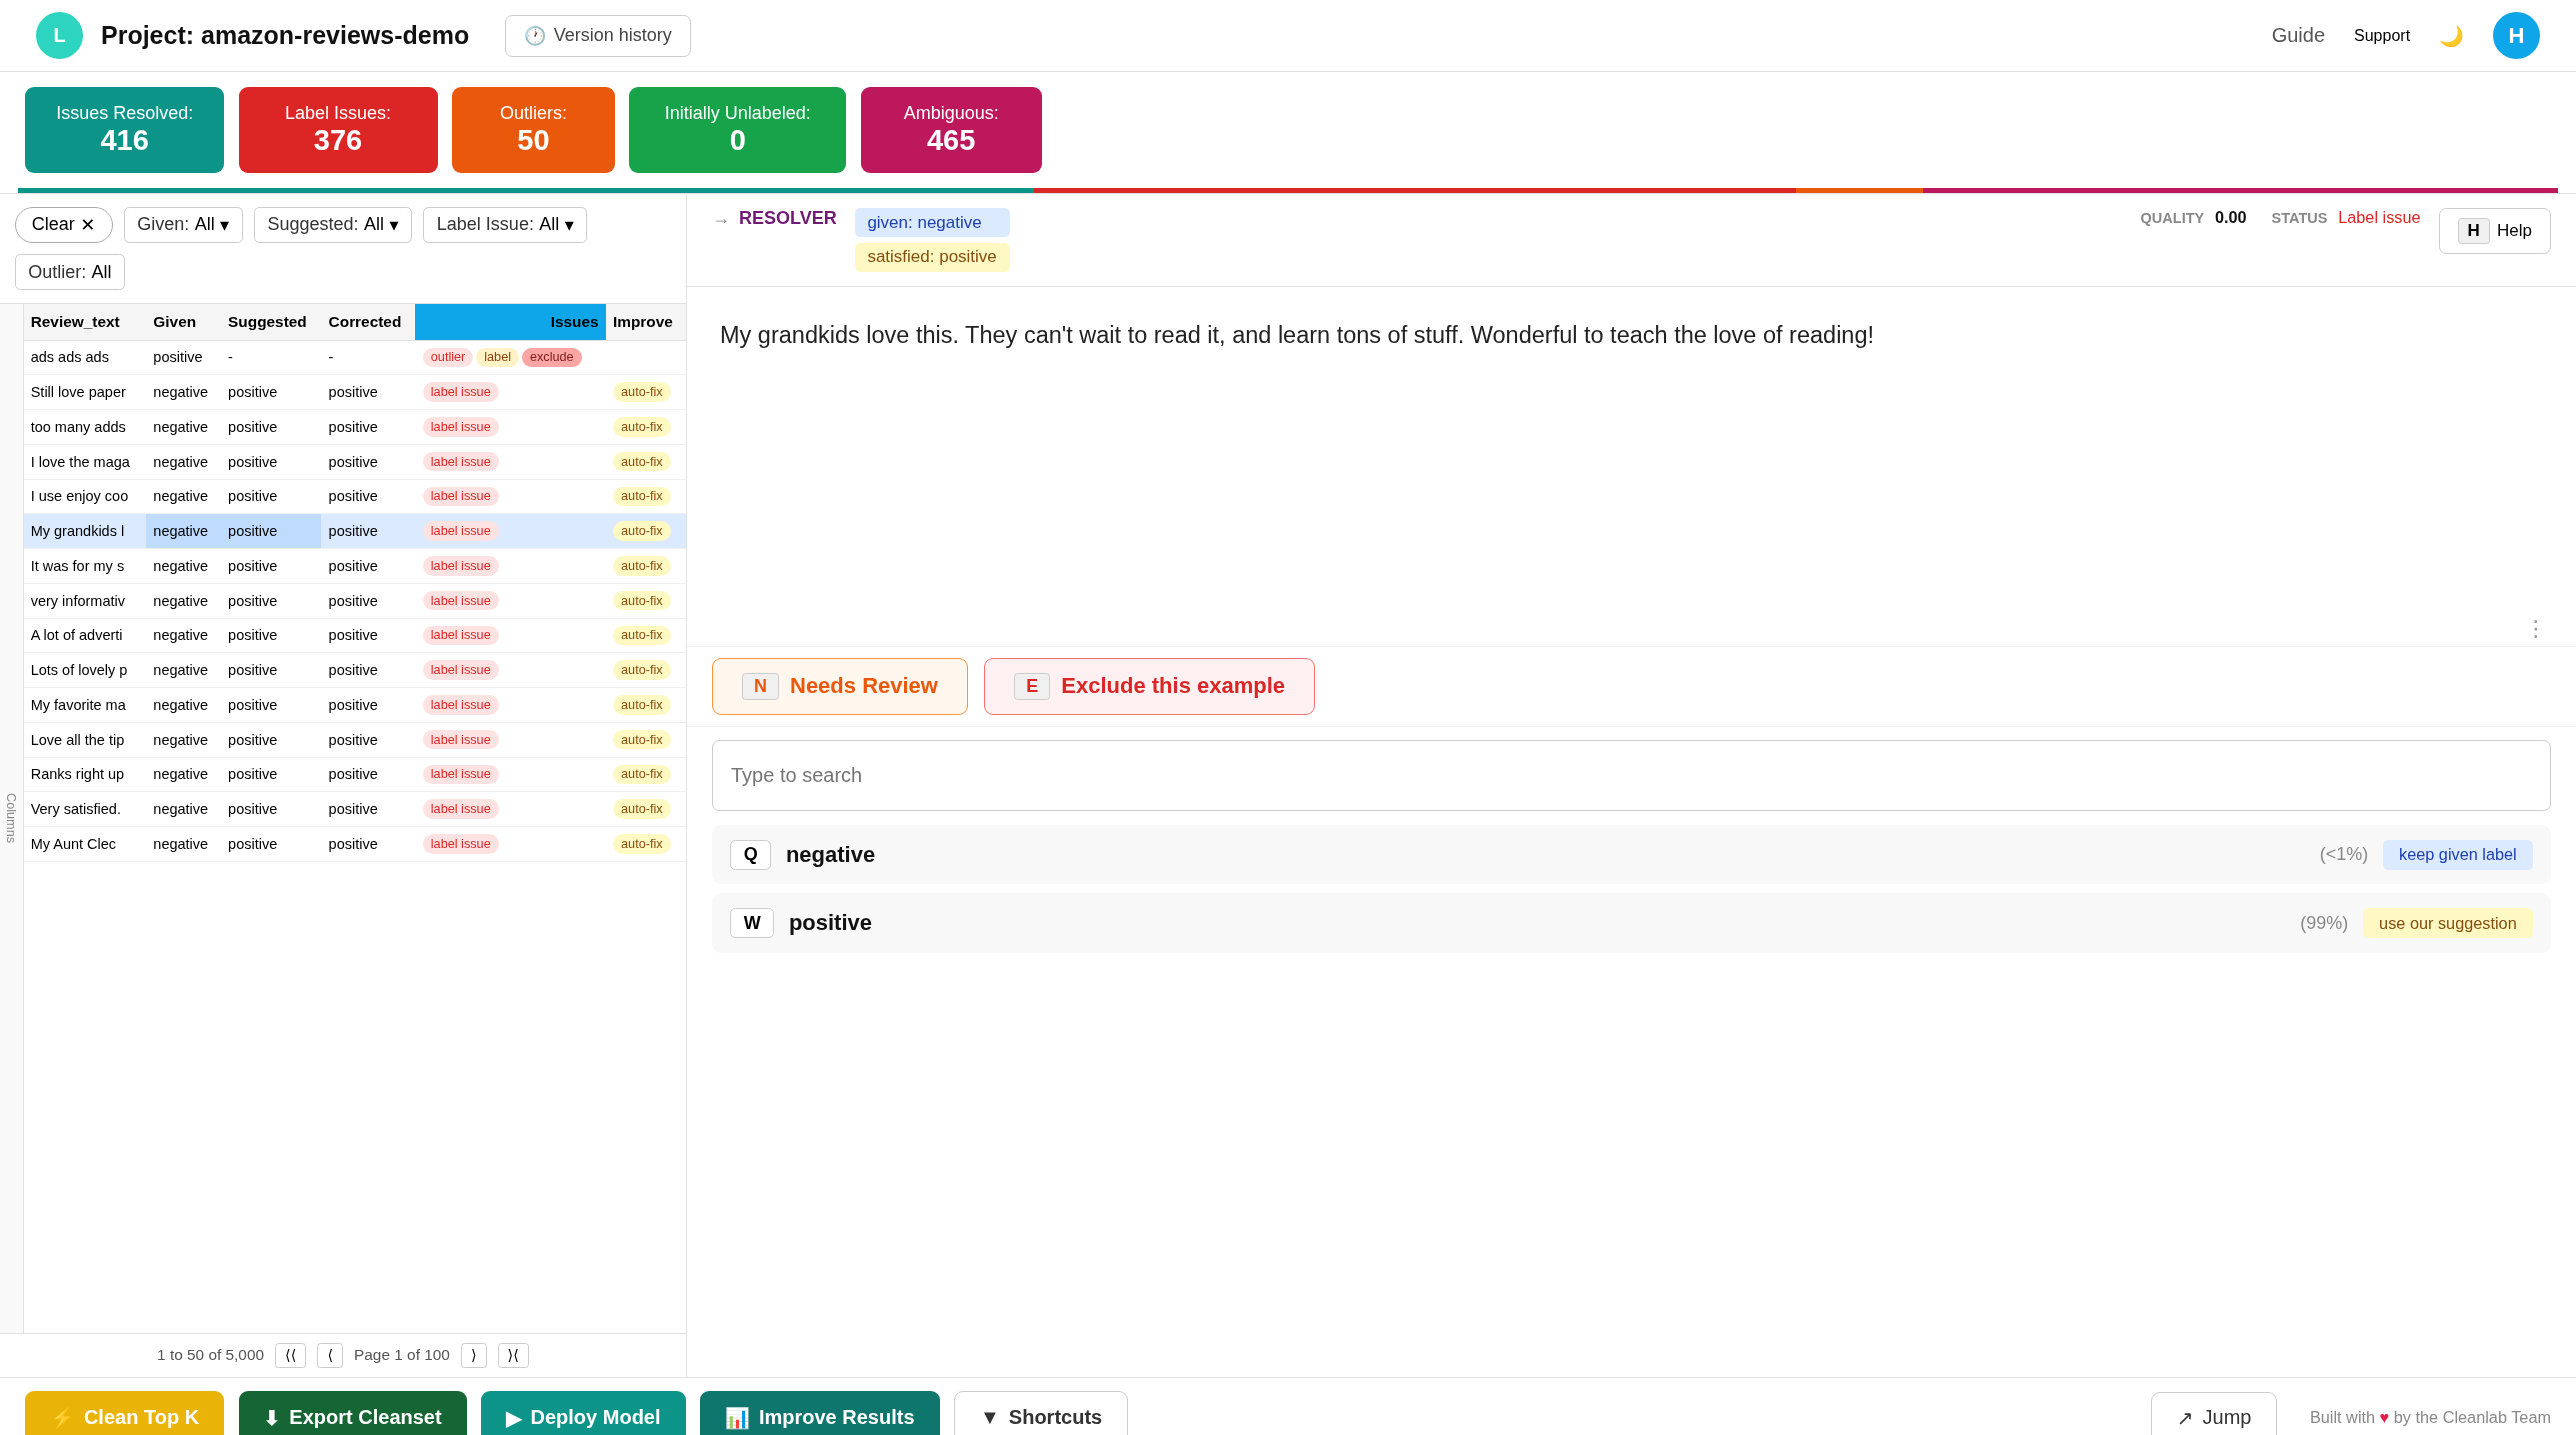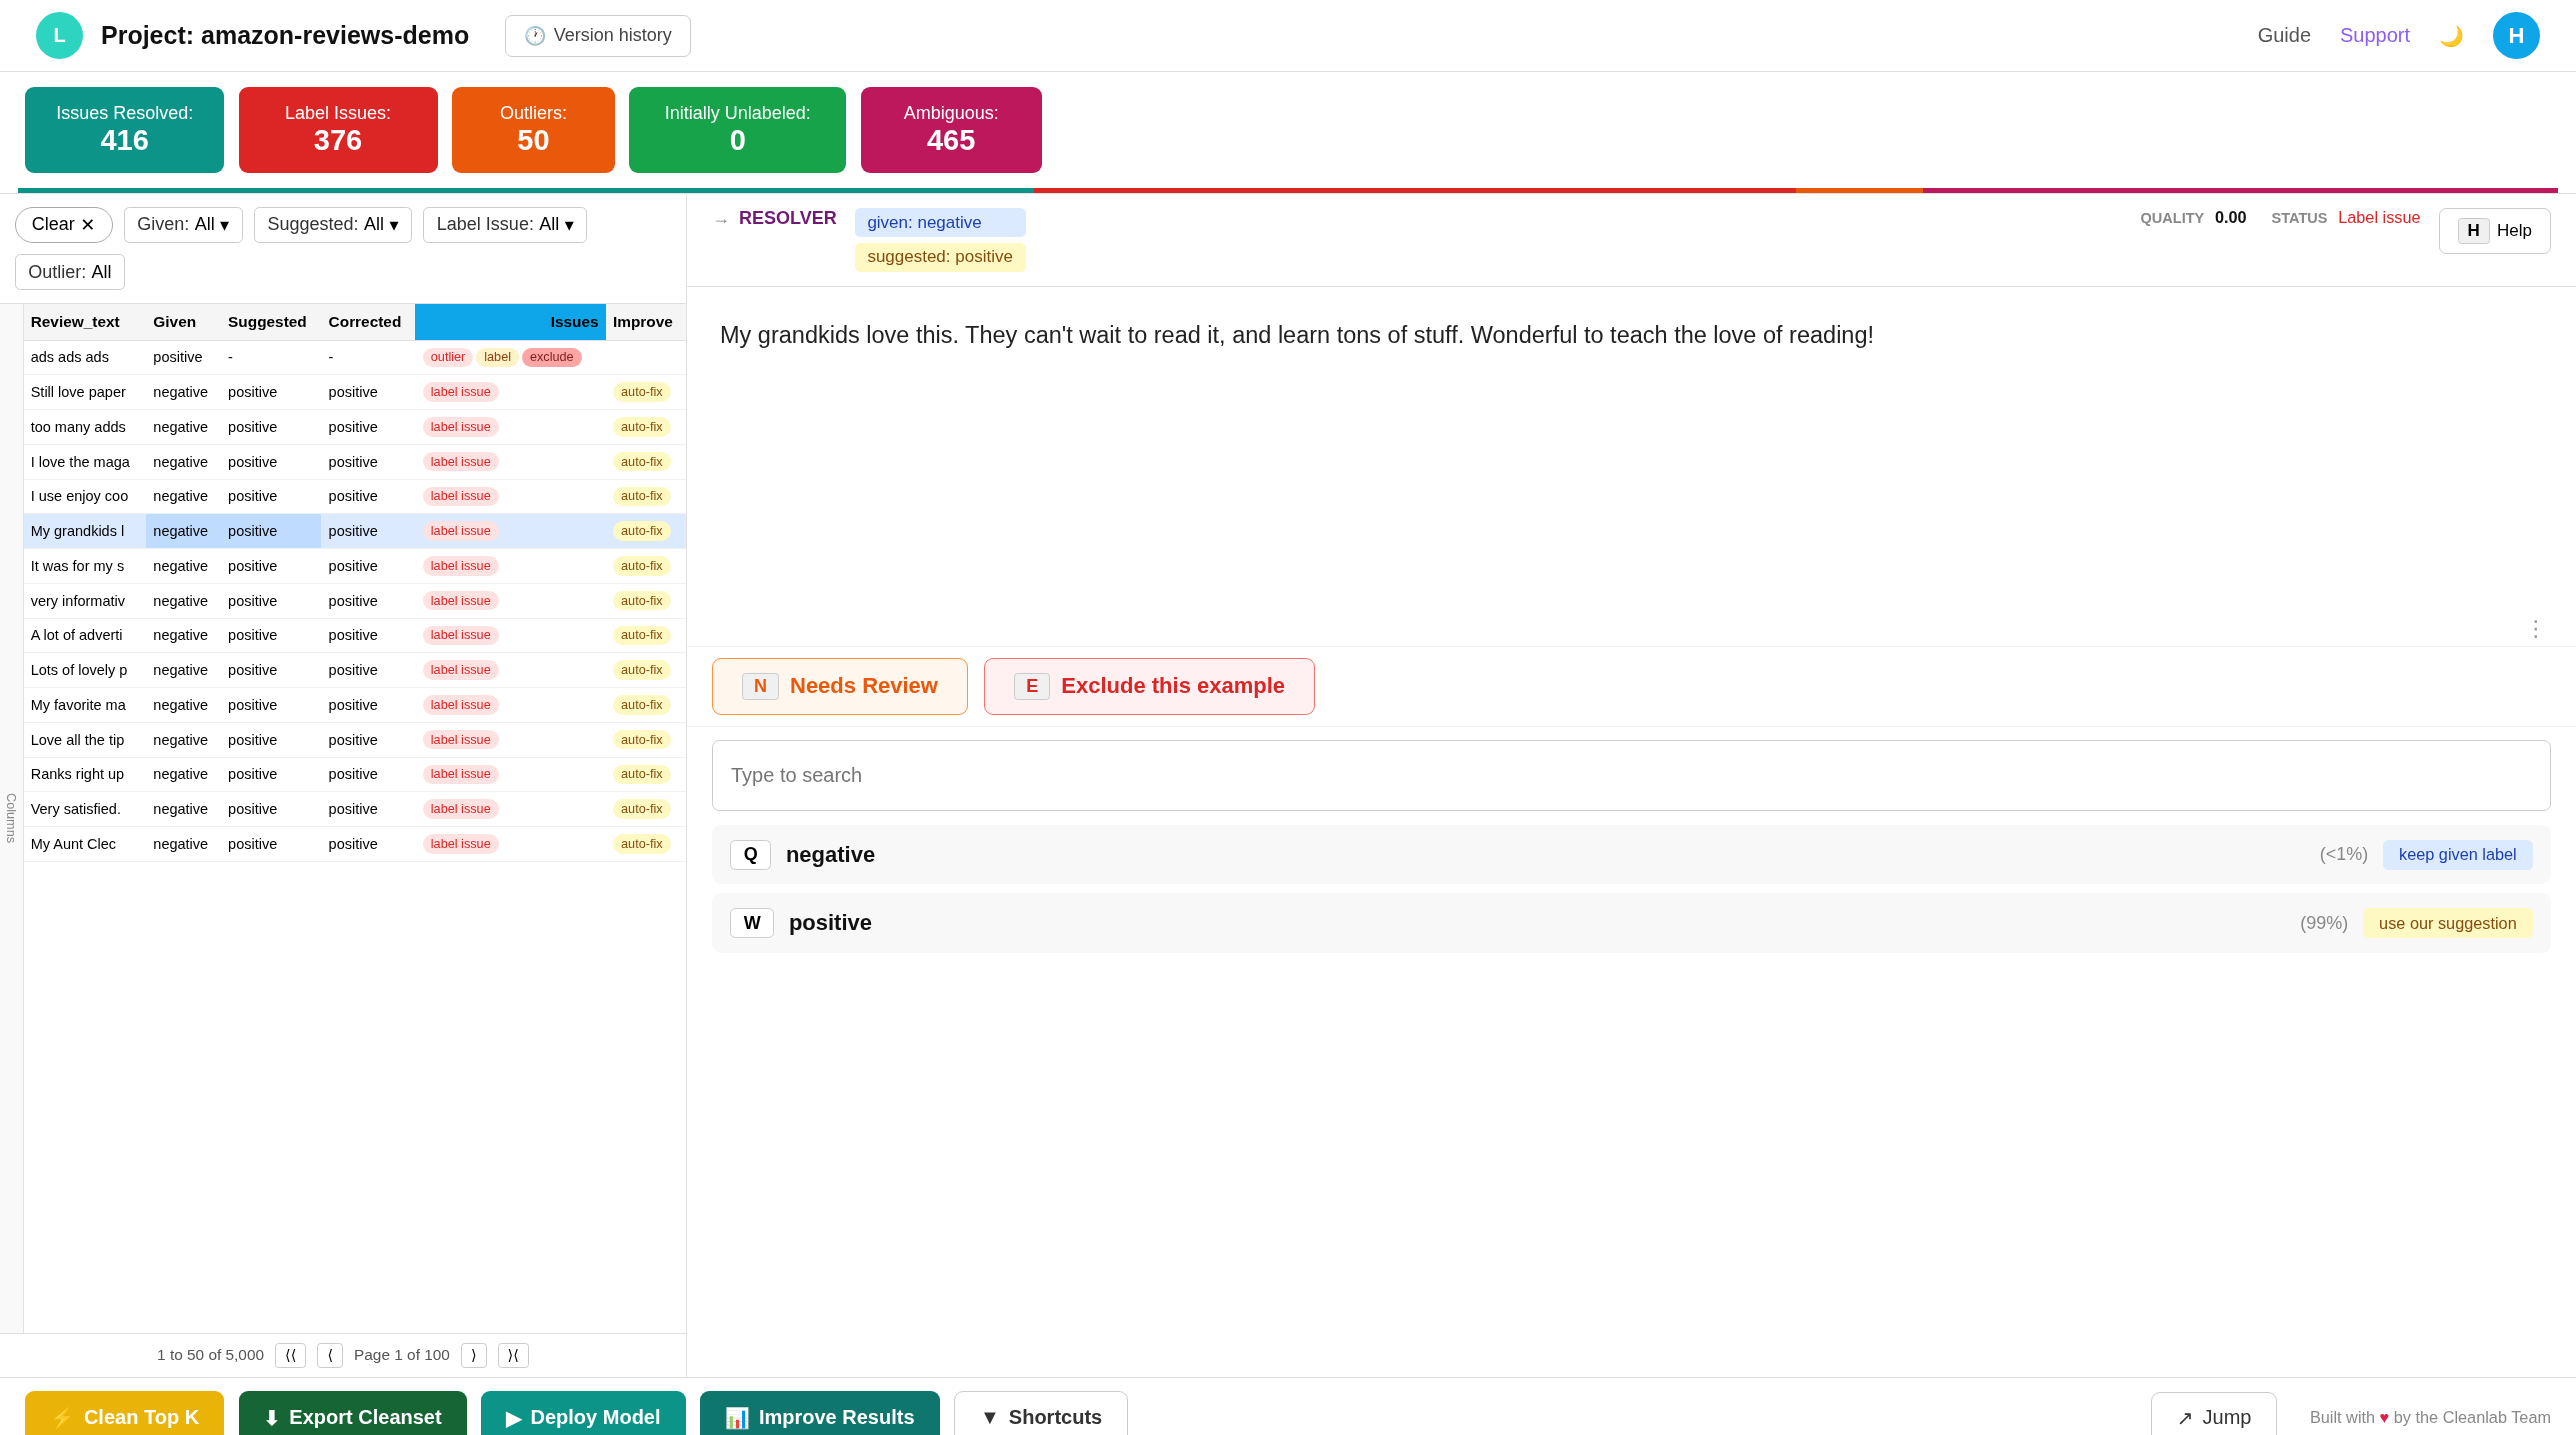--- a/index.html
+++ b/index.html
@@ -10,21 +10,21 @@
 
 <div style="display:flex; align-items:center; background:#fff; border-bottom:0.9px solid #e0e0e0; padding:0 36px; height:72px; gap:18px;">
   <div style="width:47px;height:47px;border-radius:50%;background:#2dd4bf;display:flex;align-items:center;justify-content:center;font-weight:bold;font-size:20px;color:#fff;">L</div>
   <div style="font-size:25px;font-weight:600;color:#111;margin-right:18px;">Project: amazon-reviews-demo</div>
   <button style="display:flex;align-items:center;gap:7.2px;border:0.9px solid #ccc;border-radius:7.2px;padding:9px 18px;font-size:18px;color:#444;background:#fff;cursor:pointer;">
     <span>🕐</span>
     <span>Version history</span>
   </button>
   <div style="margin-left:auto;display:flex;align-items:center;gap:29px;">
     <button style="font-size:20px;color:#555;cursor:pointer;background:none;border:none;">Guide</button>
-    <button style="font-size:20px;color:#8b5cf6;cursor:pointer;background:none;border:none;">Support</button>
+    <button style="font-size:16px;color:#000000;cursor:pointer;background:none;border:none;">Support</button>
     <span style="font-size:20px;cursor:pointer;">🌙</span>
     <div style="width:47px;height:47px;border-radius:50%;background:#0ea5e9;display:flex;align-items:center;justify-content:center;color:#fff;font-weight:bold;font-size:22px;cursor:pointer;">H</div>
   </div>
 </div>
 
 <div style="display:flex;align-items:center;background:#fff;padding:14.5px 18px 0 18px;border-bottom:1.8px solid #e0e0e0;gap:0;flex-wrap:wrap;">
   <div style="background:#0d9488;border-radius:9px;padding:16.3px 29px;text-align:center;margin:0 7.2px 14.5px 7.2px;min-width:199px;">
     <div style="font-size:18px;font-weight:500;color:#fff;">Issues Resolved:</div>
     <div style="font-size:29px;font-weight:700;color:#fff;">416</div>
   </div>
@@ -229,21 +229,21 @@
 
   <div style="flex:1;background:#fff;display:flex;flex-direction:column;overflow:hidden;">
 
     <div style="display:flex;align-items:flex-start;gap:18px;padding:14.5px 25px;border-bottom:0.9px solid #e0e0e0;">
       <div style="display:flex;align-items:center;gap:9px;">
         <span style="color:#888;font-size:18px;">→</span>
         <span style="font-size:18px;font-weight:600;color:#701a75;">RESOLVER</span>
       </div>
       <div style="display:flex;flex-direction:column;gap:5.4px;">
         <span style="background:#dbeafe;color:#1e40af;border-radius:5.4px;padding:4.5px 12.7px;font-size:17px;font-weight:500;">given: negative</span>
-        <span style="background:#fef9c3;color:#854d0e;border-radius:5.4px;padding:4.5px 12.7px;font-size:17px;font-weight:500;">suggested: positive</span>
+        <span style="background:#fef9c3;color:#854d0e;border-radius:5.4px;padding:4.5px 12.7px;font-size:17px;font-weight:500;">satisfied: positive</span>
       </div>
       <div style="margin-left:auto;display:flex;gap:25px;align-items:flex-start;">
         <div>
           <span style="font-weight:700;color:#888;font-size:14.5px;margin-right:7.2px;">QUALITY</span>
           <span style="font-weight:600;color:#111;font-size:16.3px;">0.00</span>
         </div>
         <div>
           <span style="font-weight:700;color:#888;font-size:14.5px;margin-right:7.2px;">STATUS</span>
           <span style="color:#dc2626;font-weight:500;font-size:16.3px;">Label issue</span>
         </div>

